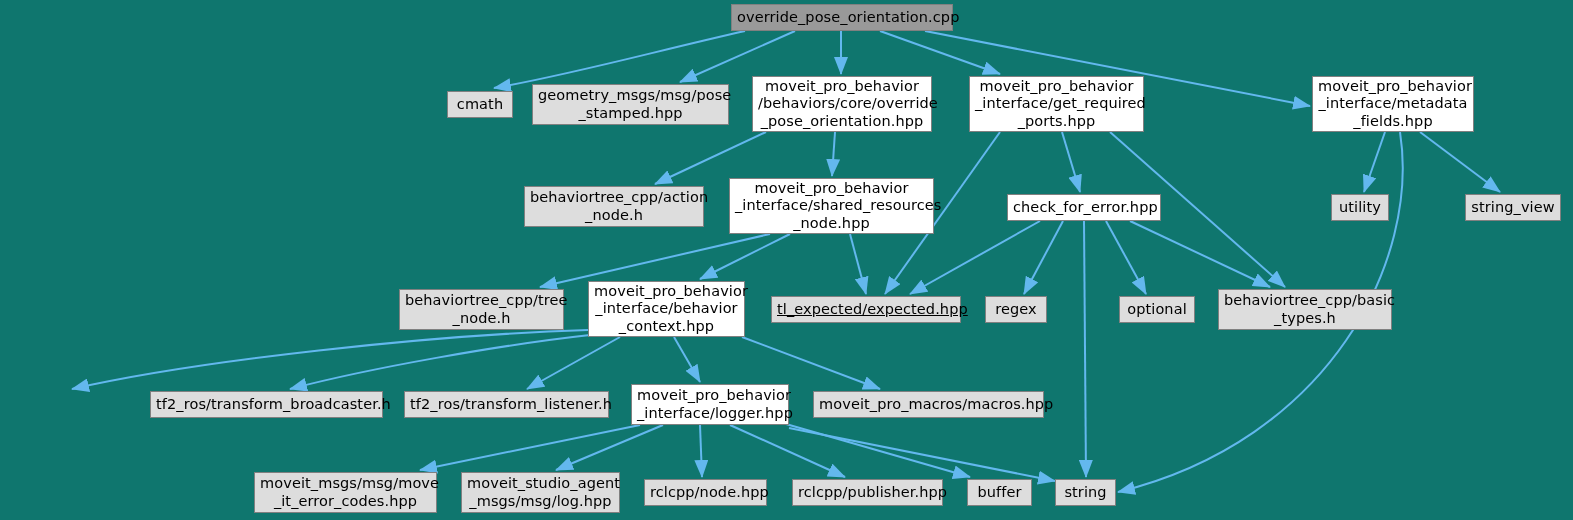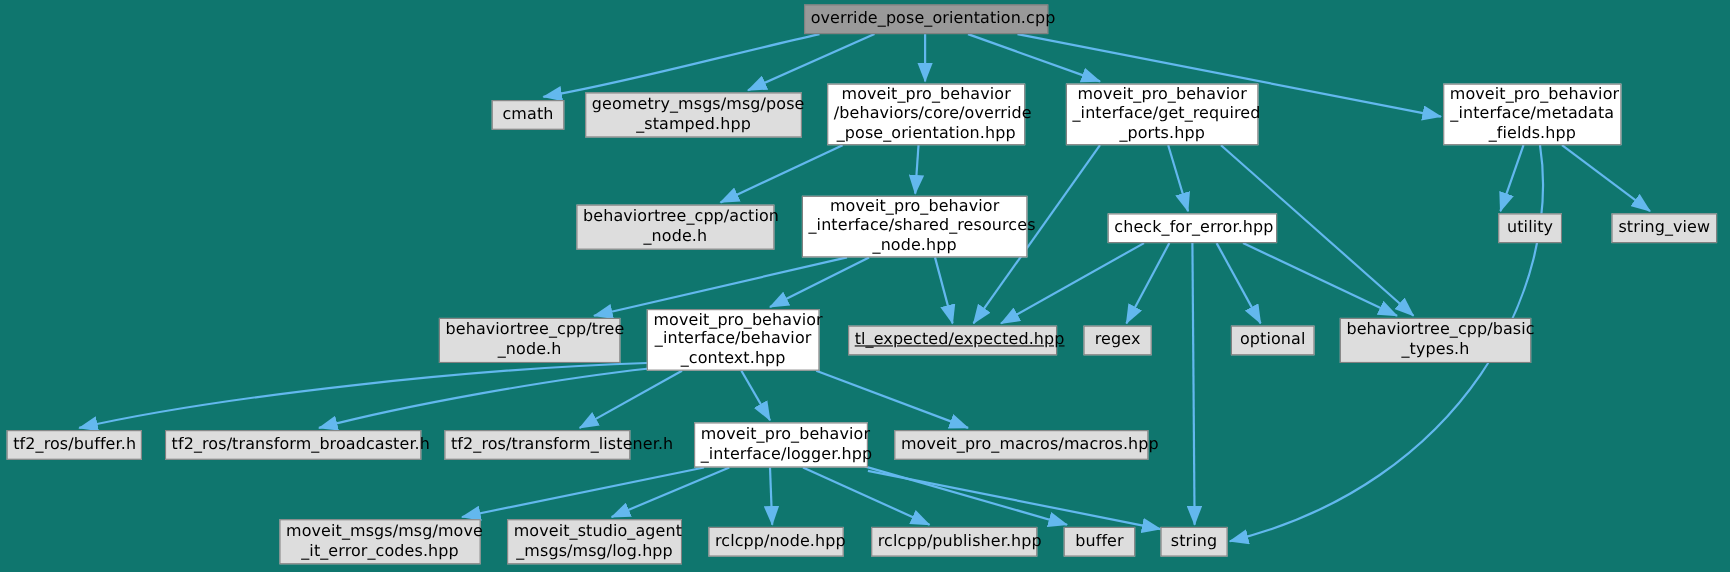--- a/index.html
+++ b/index.html
@@ -119,35 +119,34 @@
 _ports.hpp</span></div>
       <div class="node fill-white" style="left: 1312px; top: 76px; width: 162px; height: 56px;"><span class="node-label">moveit_pro_behavior
 _interface/metadata
 _fields.hpp</span></div>
       <div class="node fill-gray" style="left: 524px; top: 186px; width: 180px; height: 41px;"><span class="node-label">behaviortree_cpp/action
 _node.h</span></div>
       <div class="node fill-white" style="left: 729px; top: 178px; width: 205px; height: 56px;"><span class="node-label">moveit_pro_behavior
 _interface/shared_resources
 _node.hpp</span></div>
       <div class="node fill-white" style="left: 1007px; top: 194px; width: 154px; height: 27px;"><span class="node-label">check_for_error.hpp</span></div>
-      <div class="node fill-gray" style="left: 1362px; top: 194px; width: 58px; height: 27px;"><span class="node-label">utility</span></div>
+      <div class="node fill-gray" style="left: 1331px; top: 194px; width: 58px; height: 27px;"><span class="node-label">utility</span></div>
       <div class="node fill-gray" style="left: 1465px; top: 194px; width: 96px; height: 27px;"><span class="node-label">string_view</span></div>
       <div class="node fill-gray" style="left: 399px; top: 289px; width: 165px; height: 41px;"><span class="node-label">behaviortree_cpp/tree
 _node.h</span></div>
       <div class="node fill-white" style="left: 588px; top: 281px; width: 157px; height: 56px;"><span class="node-label">moveit_pro_behavior
 _interface/behavior
 _context.hpp</span></div>
       <div class="node fill-gray" style="left: 771px; top: 296px; width: 190px; height: 27px; text-decoration: underline;"><span class="node-label">tl_expected/expected.hpp</span></div>
       <div class="node fill-gray" style="left: 985px; top: 296px; width: 62px; height: 27px;"><span class="node-label">regex</span></div>
       <div class="node fill-gray" style="left: 1119px; top: 296px; width: 76px; height: 27px;"><span class="node-label">optional</span></div>
       <div class="node fill-gray" style="left: 1218px; top: 289px; width: 174px; height: 41px;"><span class="node-label">behaviortree_cpp/basic
 _types.h</span></div>
-      <div class="node fill-gray" style="left: 6px; top: 391px; width: 123px; height: 27px;"><span class="node-label">tf2_ros/buffer.h</span></div>
       <div class="node fill-gray" style="left: 150px; top: 391px; width: 233px; height: 27px;"><span class="node-label">tf2_ros/transform_broadcaster.h</span></div>
-      <div class="node fill-gray" style="left: 404px; top: 391px; width: 169px; height: 27px;"><span class="node-label">tf2_ros/transform_listener.h</span></div>
+      <div class="node fill-gray" style="left: 404px; top: 391px; width: 205px; height: 27px;"><span class="node-label">tf2_ros/transform_listener.h</span></div>
       <div class="node fill-white" style="left: 631px; top: 384px; width: 158px; height: 41px;"><span class="node-label">moveit_pro_behavior
 _interface/logger.hpp</span></div>
       <div class="node fill-gray" style="left: 813px; top: 391px; width: 231px; height: 27px;"><span class="node-label">moveit_pro_macros/macros.hpp</span></div>
       <div class="node fill-gray" style="left: 461px; top: 472px; width: 159px; height: 41px;"><span class="node-label">moveit_studio_agent
 _msgs/msg/log.hpp</span></div>
       <div class="node fill-gray" style="left: 254px; top: 472px; width: 183px; height: 41px;"><span class="node-label">moveit_msgs/msg/move
 _it_error_codes.hpp</span></div>
       <div class="node fill-gray" style="left: 644px; top: 479px; width: 123px; height: 27px;"><span class="node-label">rclcpp/node.hpp</span></div>
       <div class="node fill-gray" style="left: 792px; top: 479px; width: 151px; height: 27px;"><span class="node-label">rclcpp/publisher.hpp</span></div>
       <div class="node fill-gray" style="left: 967px; top: 479px; width: 65px; height: 27px;"><span class="node-label">buffer</span></div>

